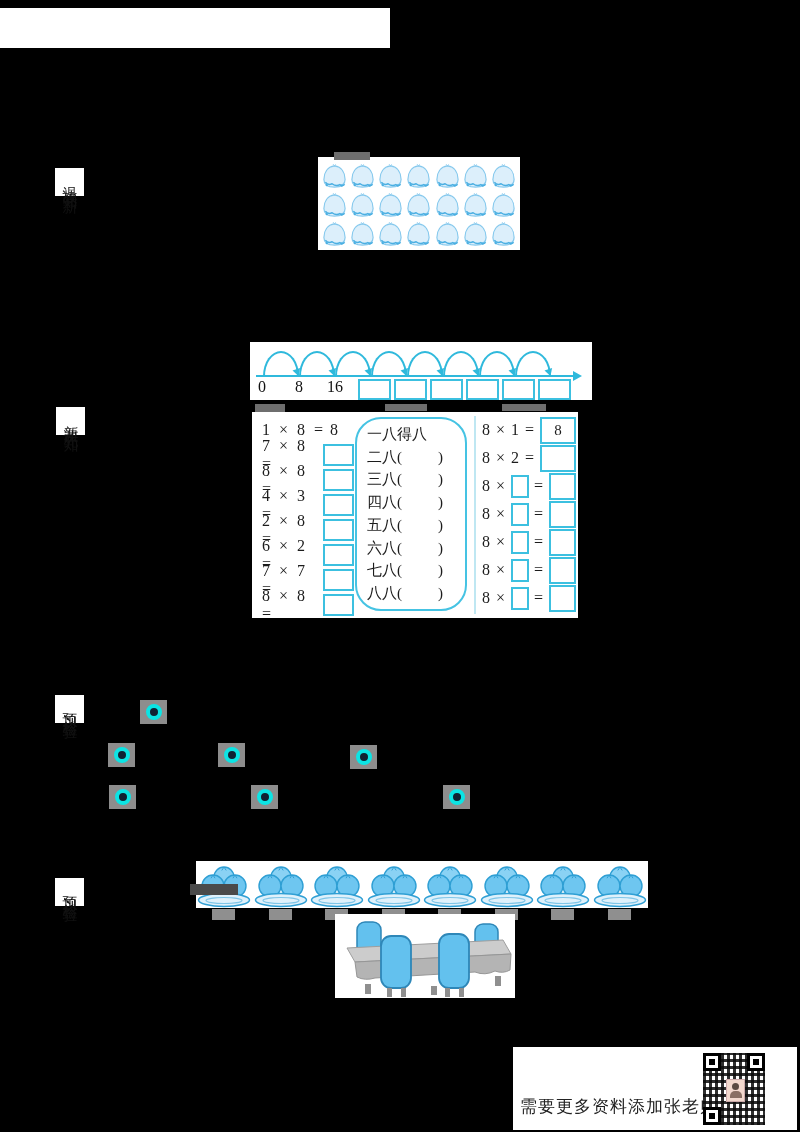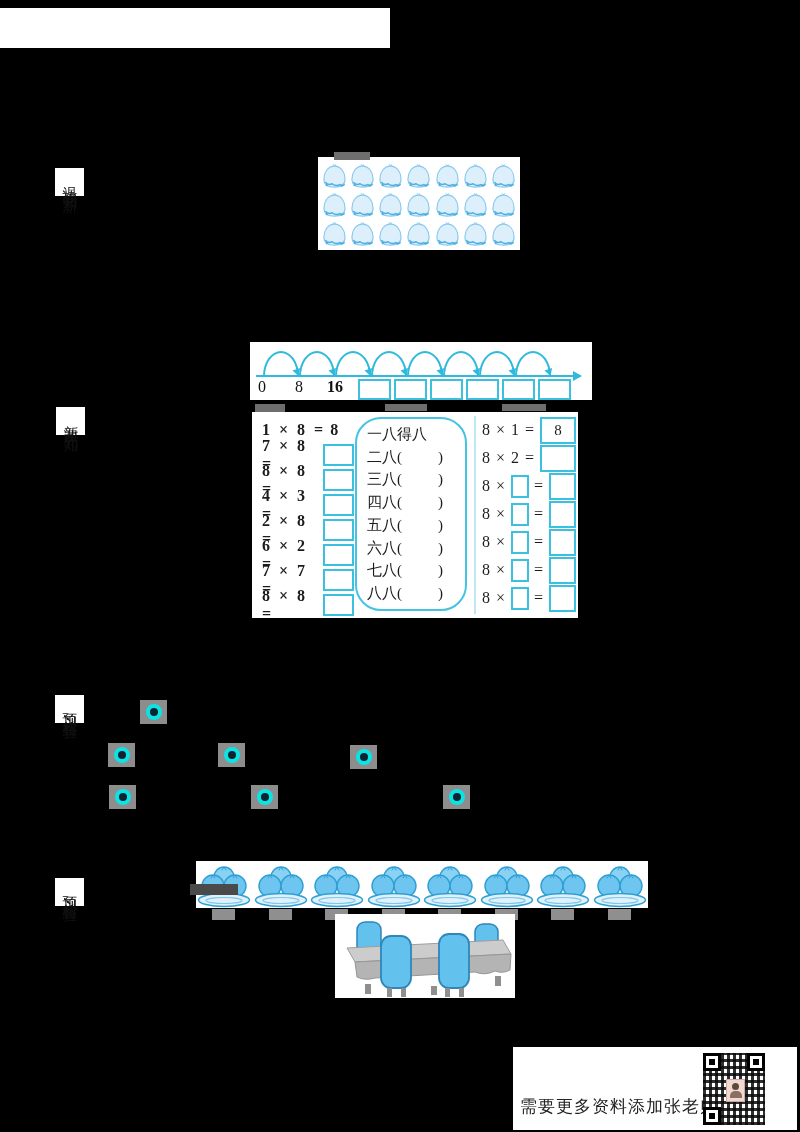--- a/index.html
+++ b/index.html
@@ -19,21 +19,21 @@
                   border:5px solid transparent;border-left:9px solid #2fb9dc;}
   .hop{position:absolute;top:9px;width:36px;height:25px;border:2.4px solid #2fb9dc;border-bottom:none;
        border-radius:50% 50% 0 0 / 100% 100% 0 0;box-sizing:border-box;}
   .hop::after{content:"";position:absolute;right:-5px;bottom:-4px;width:0;height:0;
               border:4px solid transparent;border-top:7px solid #2fb9dc;transform:rotate(-18deg);}
   .nl-label{position:absolute;top:36px;font-size:16px;color:#111;}
   .nl-box{position:absolute;top:37px;width:29px;height:17px;border:2px solid #3cc0e0;background:#fff;}
   
   .mult-panel{left:252px;top:412px;width:326px;height:206px;}
   .mult-left{position:absolute;left:10px;top:5px;width:92px;}
-  .mrow{height:25px;display:flex;align-items:center;font-size:16px;letter-spacing:1px;font-weight:bold;}
+  .mrow{height:25px;display:flex;align-items:center;font-size:16px;letter-spacing:1px;}
   .mrow .expr{word-spacing:3px;}
   .abox{width:30px;height:18px;border:2px solid #3cc0e0;margin-left:5px;display:flex;
         align-items:center;justify-content:center;font-size:15px;}
   .ans-plain{margin-left:6px;}
   .mult-mid{position:absolute;left:103px;top:5px;width:112px;height:194px;border:2px solid #45c3e3;
             border-radius:26px;display:flex;flex-direction:column;justify-content:space-around;
             padding:4px 10px;box-sizing:border-box;}
   .midrow{font-size:15px;display:flex;align-items:center;}
   .midrow .gap{display:inline-block;width:36px;}
   .mult-divider{position:absolute;left:222px;top:4px;bottom:4px;width:2px;background:#bfe7f2;}
@@ -260,21 +260,21 @@
         <div class="hop" style="left: 85px;"></div>
         <div class="hop" style="left: 121px;"></div>
         <div class="hop" style="left: 157px;"></div>
         <div class="hop" style="left: 193px;"></div>
         <div class="hop" style="left: 229px;"></div>
         <div class="hop" style="left: 265px;"></div>
       </div>
     <div>
         <span class="nl-label" style="left: 8px;">0</span>
         <span class="nl-label" style="left: 45px;">8</span>
-        <span class="nl-label" style="left: 77px; font-weight: bold;">16</span>
+        <span class="nl-label" style="left: 77px;">16</span>
       </div>
     <div>
         <div class="nl-box" style="left: 108px;"></div>
         <div class="nl-box" style="left: 144px;"></div>
         <div class="nl-box" style="left: 180px;"></div>
         <div class="nl-box" style="left: 216px;"></div>
         <div class="nl-box" style="left: 252px;"></div>
         <div class="nl-box" style="left: 288px;"></div>
       </div>
   </div>

